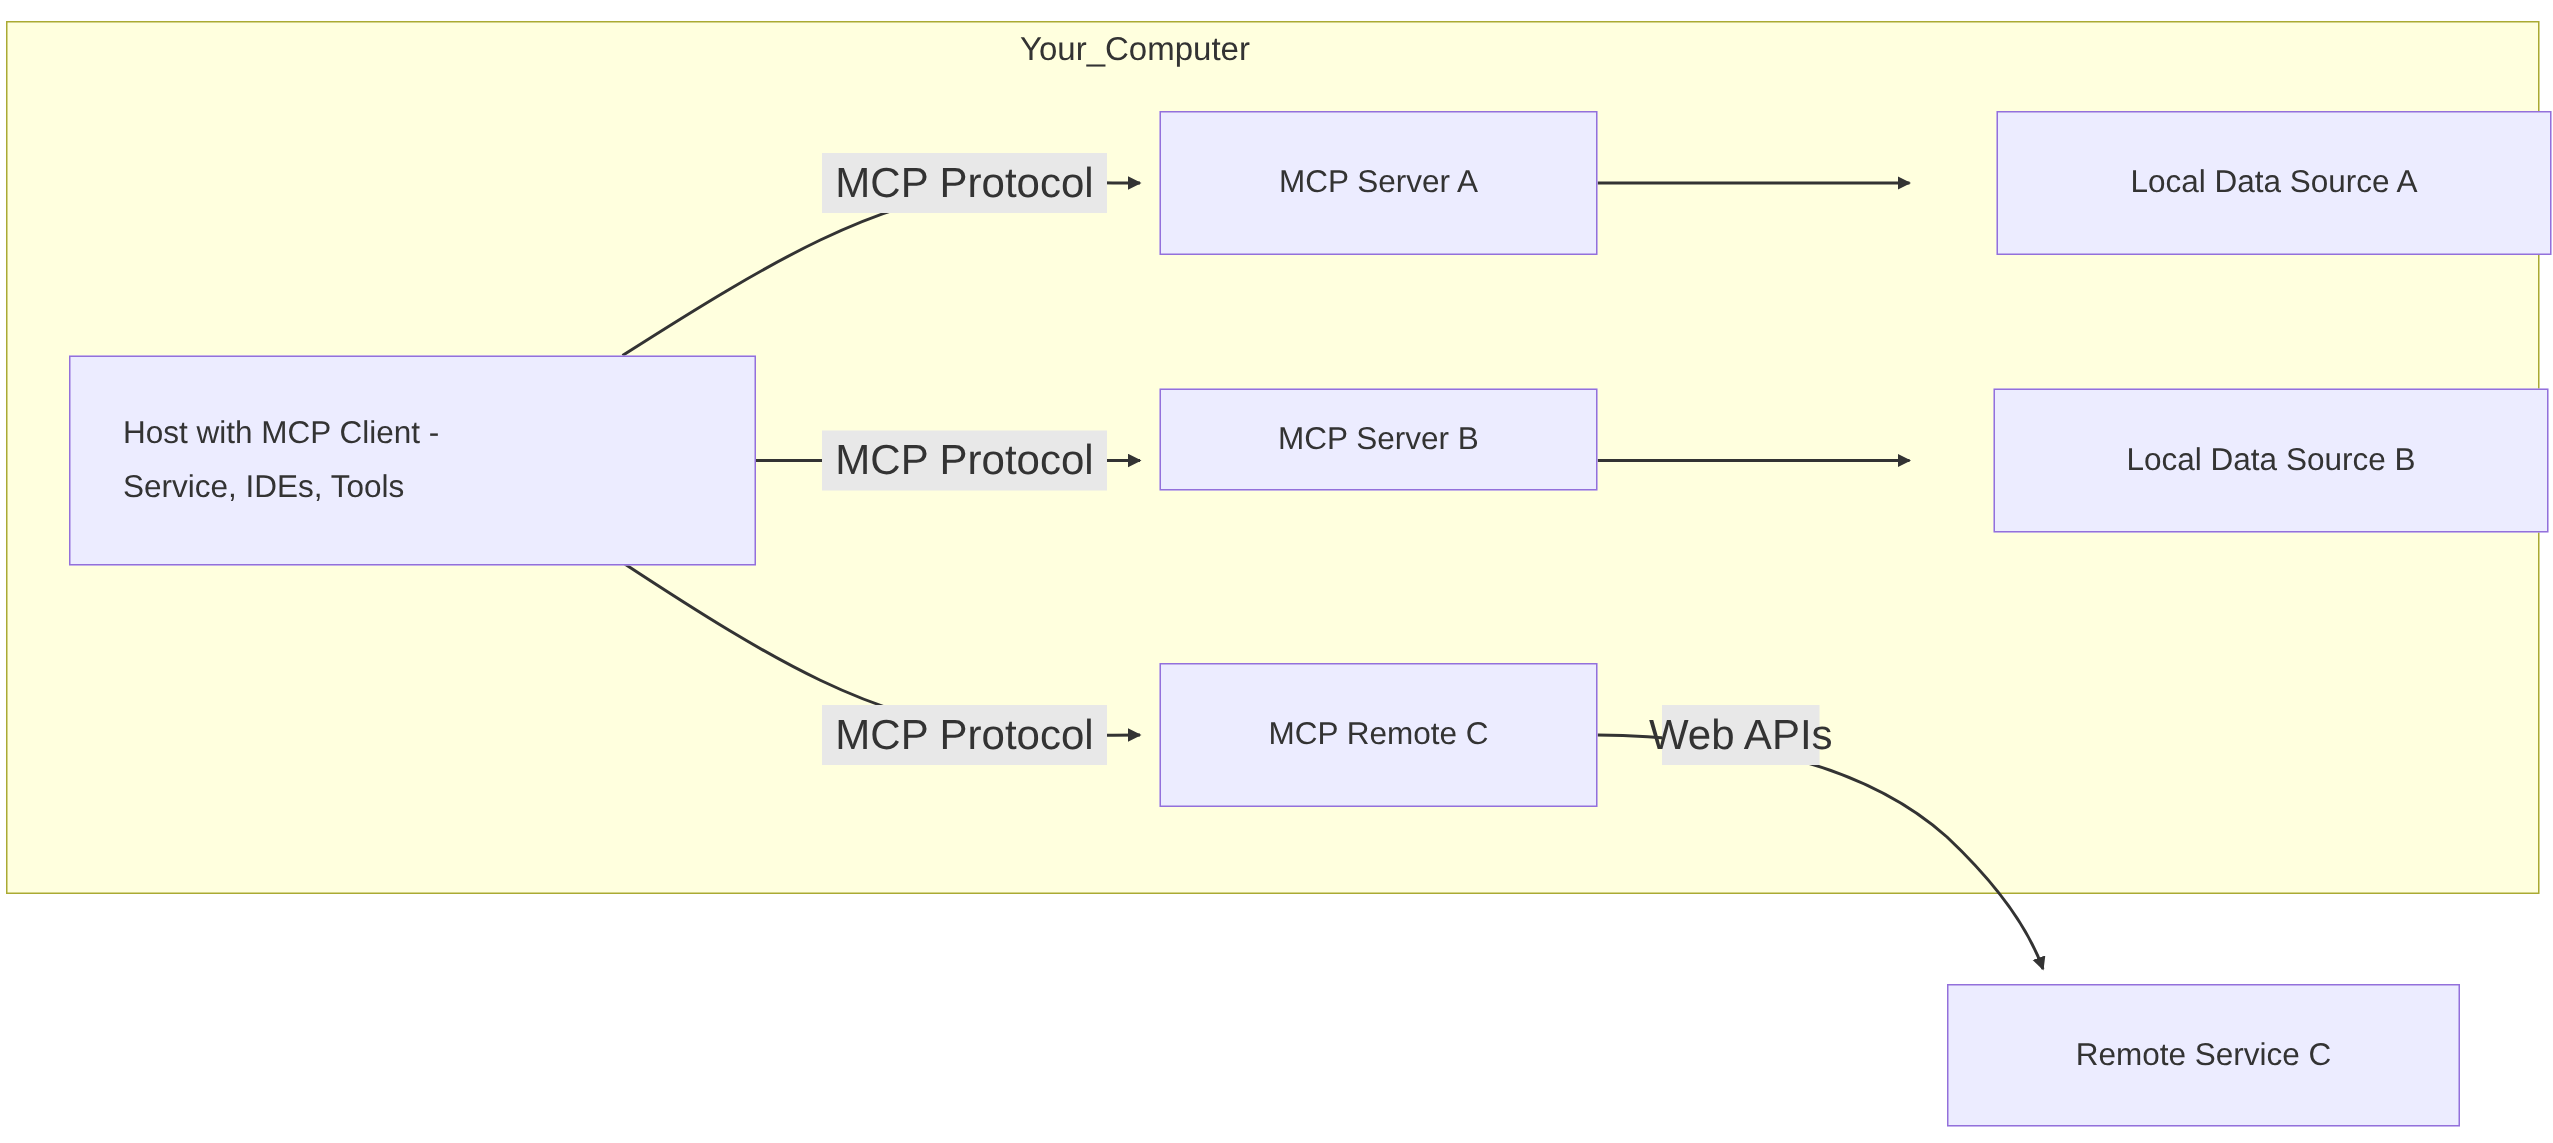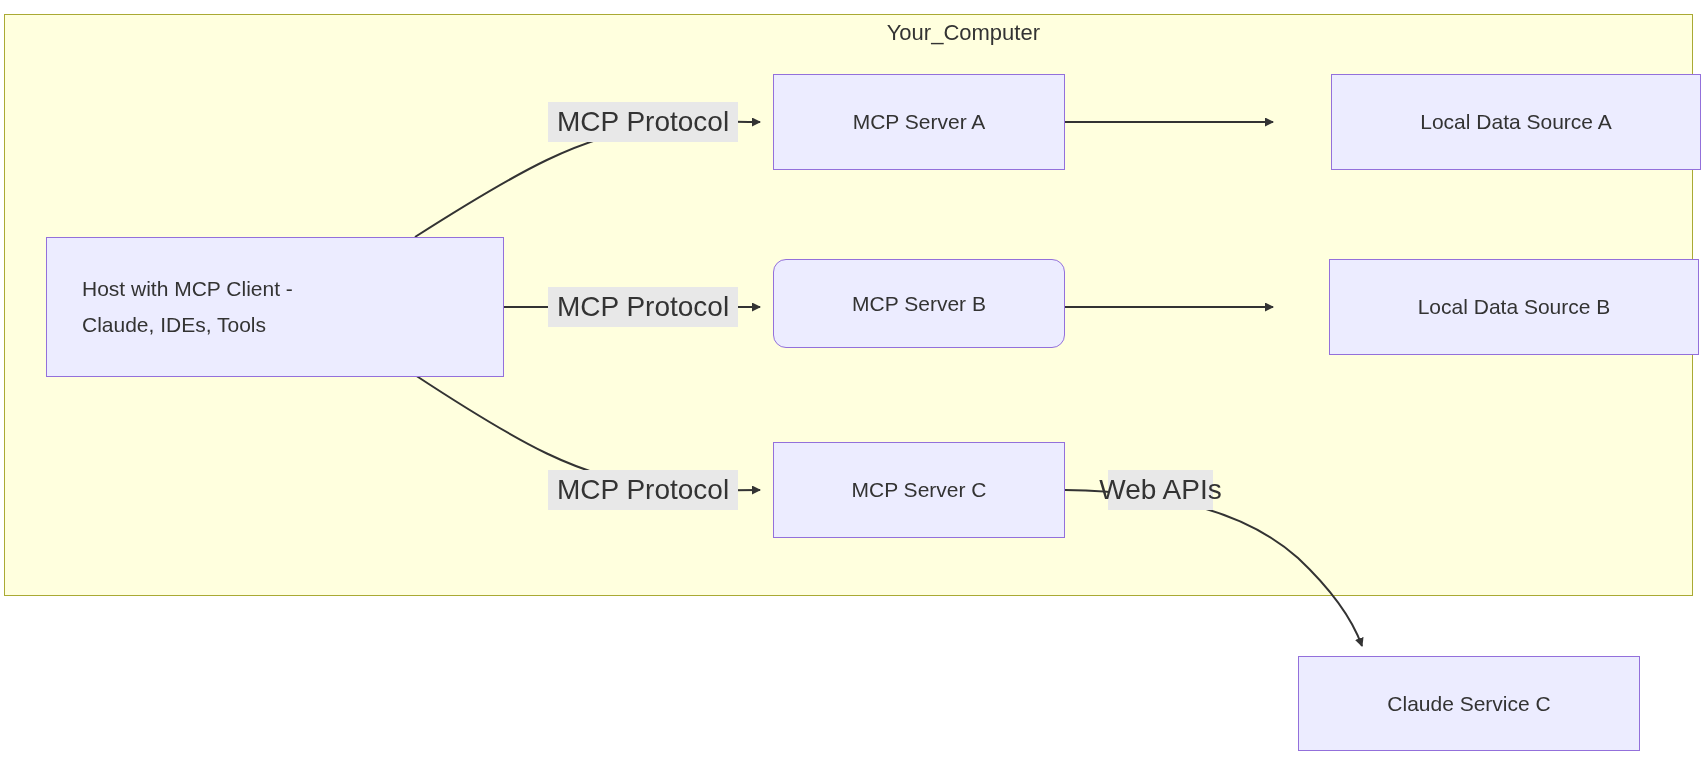--- a/index.html
+++ b/index.html
@@ -27,21 +27,21 @@
     left: 4px; top: 14px;
     width: 1689px; height: 582px;
     background: var(--cluster-fill);
     border: 1.5px solid var(--cluster-border);
     z-index: 0;
   }
   .cluster-title {
     position: absolute;
     left: 680px; top: 20px;
     width: 360px;
-    text-align: right;
+    text-align: left;
     font-size: 22px;
     color: var(--text);
     z-index: 2;
   }
   svg.edges {
     position: absolute;
     left: 0; top: 0;
     width: 1702px; height: 762px;
     z-index: 1;
   }
@@ -67,21 +67,21 @@
     left: 46px; top: 237px;
     width: 458px; height: 140px;
     flex-direction: column;
     align-items: flex-start;
     justify-content: center;
     padding-left: 35px;
     line-height: 36px;
     text-align: left;
   }
   .node.server-a { left: 773px; top: 74px;  width: 292px; height: 96px; }
-  .node.server-b { left: 773px; top: 259px; width: 292px; height: 89px; border-radius: 13px; }
+  .node.server-b { left: 773px; top: 259px; width: 292px; height: 68px; }
   .node.server-c { left: 773px; top: 442px; width: 292px; height: 96px; }
   .node.local-a  { left: 1331px; top: 74px;  width: 370px; height: 96px; }
   .node.local-b  { left: 1329px; top: 259px; width: 370px; height: 96px; }
   .node.remote-c { left: 1298px; top: 656px; width: 342px; height: 95px; }
   .edge-label {
     position: absolute;
     background: var(--edge-label-bg);
     display: flex;
     align-items: center;
     justify-content: center;
@@ -118,42 +118,42 @@
 
     <path class="edge" d="M 1065 122 L 1273 122" marker-end="url(#arrow)"></path>
 
     <path class="edge" d="M 1065 307 L 1273 307" marker-end="url(#arrow)"></path>
 
     <path class="edge" d="M 1065 490 C 1150 491, 1240 506, 1298 558 C 1333 591, 1353 621, 1362 646" marker-end="url(#arrow)"></path>
   </svg>
 
   <div class="node host">
     <span>Host with MCP Client -</span>
-    <span>Claude, IDEs, Tools</span>
+    <span>Service, IDEs, Tools</span>
   </div>
 
   <div class="node server-a">
     <span>MCP Server A</span>
   </div>
   <div class="node server-b">
     <span>MCP Server B</span>
   </div>
   <div class="node server-c">
-    <span>MCP Server C</span>
+    <span>MCP Remote C</span>
   </div>
 
   <div class="node local-a">
     <span>Local Data Source A</span>
   </div>
   <div class="node local-b">
     <span>Local Data Source B</span>
   </div>
 
   <div class="node remote-c">
-    <span>Claude Service C</span>
+    <span>Remote Service C</span>
   </div>
 
   <div class="edge-label protocol-a">MCP Protocol</div>
   <div class="edge-label protocol-b">MCP Protocol</div>
   <div class="edge-label protocol-c">MCP Protocol</div>
   <div class="edge-label web-apis">Web APIs</div>
 
 </div>
 
 </body></html>

